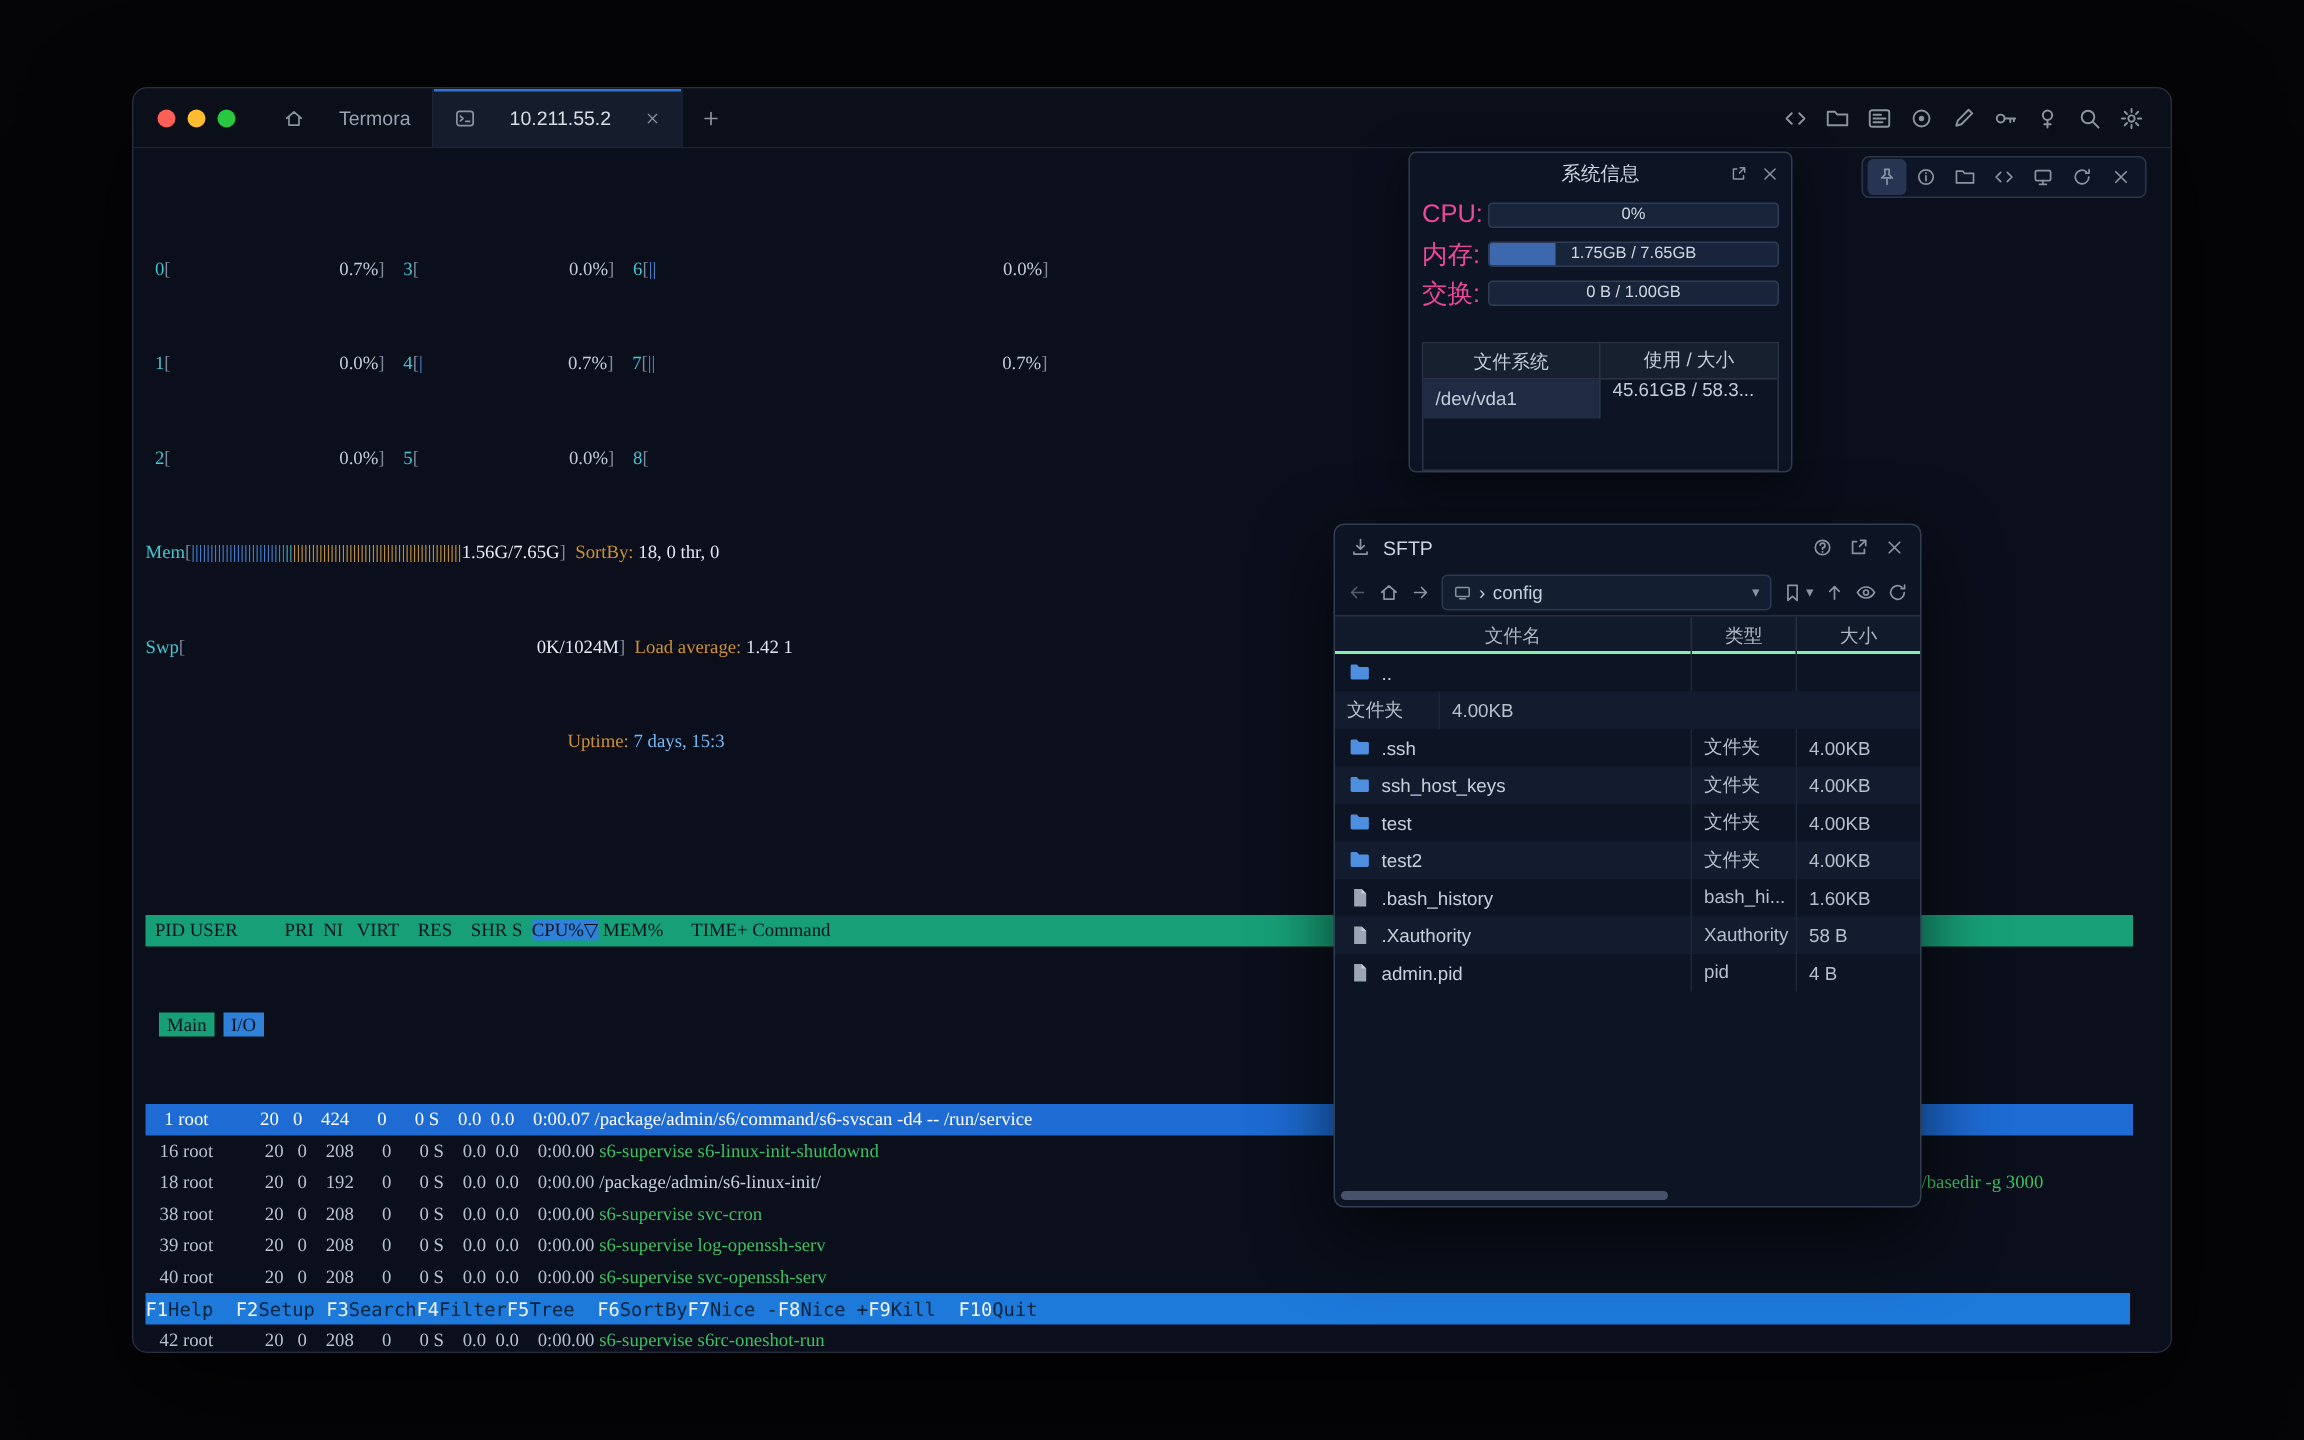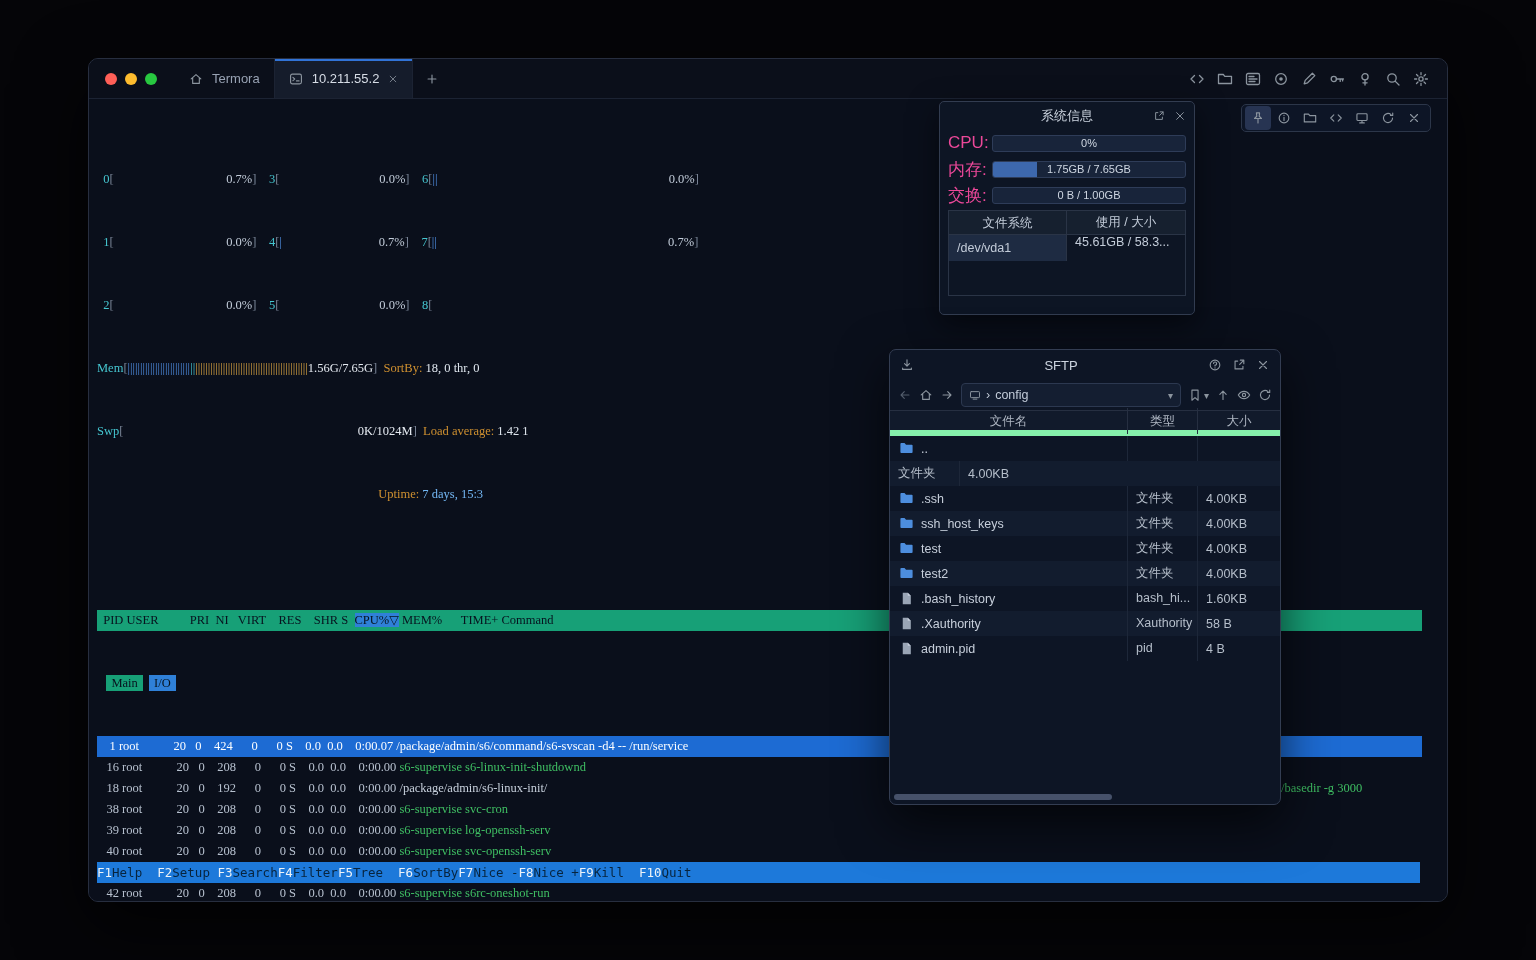--- a/index.html
+++ b/index.html
@@ -5,21 +5,21 @@
   *{margin:0;padding:0;box-sizing:border-box}
   html,body{width:1536px;height:960px;background:#050508;overflow:hidden;
     font-family:"Liberation Sans","DejaVu Sans",sans-serif}
   .window{position:absolute;left:88px;top:58px;width:1360px;height:844px;
     background:#0c111d;border:1px solid #272e3f;border-radius:10px;
     box-shadow:0 24px 70px rgba(0,0,0,.7);overflow:hidden}
   
   .tabbar{height:40px;background:#0b0f1a;border-bottom:1px solid #1c2333;display:flex;align-items:stretch}
   .lights{display:flex;align-items:center;gap:8px;padding:0 18px 0 16px}
   .light{width:12px;height:12px;border-radius:50%;display:inline-block}
-  .tab{display:flex;align-items:center;gap:9px;padding:0 14px;font-size:13px;color:#98a2b3;cursor:default}
+  .tab{display:flex;align-items:center;gap:23px;padding:0 14px;font-size:13px;color:#98a2b3;cursor:default}
   .tab.active{background:#151c2b;color:#d7dde6;border-left:1px solid #1c2333;border-right:1px solid #1c2333;
     box-shadow:inset 0 2px 0 #3173d6}
   .newtab{display:flex;align-items:center;padding:0 12px;color:#98a2b3}
   .chrome-icons{margin-left:auto;display:flex;align-items:center;gap:12px;padding-right:18px}
   
   .icn{width:16px;height:16px;stroke:#8b949e;fill:none;stroke-width:1.3;stroke-linecap:round;stroke-linejoin:round}
   .icn14{width:14px;height:14px}
   .icn12{width:12px;height:12px}
   .icn10{width:10px;height:10px}
   .dim{stroke:#525c6b}
@@ -51,47 +51,47 @@
   .si-title{height:28px;display:flex;align-items:center;justify-content:center;position:relative;
     color:#ccd4df;font-size:13px}
   .si-title-icons{position:absolute;right:8px;top:0;height:28px;display:flex;align-items:center;gap:9px}
   .si-row{height:26px;display:flex;align-items:center;padding:0 8px}
   .si-label{width:44px;font-size:17px;color:#ec4899}
   .si-bar{flex:1;height:17px;background:#18243a;border:1px solid #2e3c58;border-radius:3px;
     position:relative;overflow:hidden}
   .si-fill{position:absolute;left:0;top:0;bottom:0;background:#3d68ad}
   .si-text{position:absolute;left:0;right:0;top:0;bottom:0;text-align:center;font-size:11px;
     line-height:15px;color:#cfd7e2}
-  .fs-box{margin:2px 8px 0;border:1px solid #2a3446;height:86px;font-size:12.5px}
+  .fs-box{margin:20px 8px 0;border:1px solid #2a3446;height:86px;font-size:12.5px}
   .fs-head{height:24px;display:flex;align-items:center;background:#16202f;border-bottom:1px solid #2a3446;color:#c3ccd9}
   .fs-h1{width:118px;text-align:center;border-right:1px solid #2a3446;height:24px;line-height:24px}
   .fs-h2{flex:1;text-align:center}
   .fs-row{height:26px;display:flex;align-items:flex-start;color:#c3ccd9}
   .fs-c1{width:118px;height:26px;line-height:26px;padding-left:8px;background:#1e2b42;border-right:1px solid #2a3446}
   .fs-c2{flex:1;padding-left:8px}
   
   .minibar{position:absolute;left:1152px;top:45px;height:28px;display:flex;align-items:center;
     padding:0 3px;background:#0d1526;border:1px solid #2c3649;border-radius:5px;z-index:40}
   .mb-item{width:26px;height:24px;display:flex;align-items:center;justify-content:center;border-radius:4px}
   .mb-item.active{background:#273452}
   
   .sftp{position:absolute;left:800px;top:290px;width:392px;height:456px;background:#0d1525;
     border:1px solid #333d52;border-radius:7px;box-shadow:0 18px 50px rgba(0,0,0,.65);
     z-index:30;display:flex;flex-direction:column;overflow:hidden}
   .sf-title{height:30px;display:flex;align-items:center;padding:0 10px;gap:8px;color:#ccd4df;font-size:13px}
-  .sf-title-text{flex:1;text-align:center}
+  .sf-title-text{flex:1;text-align:left}
   .sf-title-icons{display:flex;align-items:center;gap:10px}
   .sf-toolbar{height:30px;display:flex;align-items:center;gap:7px;padding:0 8px}
   .sf-path{flex:1;height:24px;background:#141e31;border:1px solid #2c3850;border-radius:4px;
     display:flex;align-items:center;gap:5px;padding:0 7px;color:#c3ccd9;font-size:12.5px}
   .sf-path .spacer{flex:1}
   .caret{color:#8b949e;font-size:10px}
   .sf-bm{display:flex;align-items:center;gap:2px}
-  .sf-head{height:26px;display:flex;align-items:center;background:#111a2b;
-    border-top:1px solid #262f41;border-bottom:6px solid #86efac;color:#aeb6c2;font-size:12.5px}
+  .sf-head{height:26px;display:flex;align-items:flex-start;background:#111a2b;
+    border-top:1px solid #262f41;border-bottom:2px solid #86efac;color:#aeb6c2;font-size:12.5px}
   .sf-h{text-align:center}
   .sf-hname{flex:1;border-right:1px solid #262f41;line-height:26px}
   .sf-htype{width:70px;border-right:1px solid #262f41;line-height:26px}
   .sf-hsize{width:82px;line-height:26px}
   #sf-rows{flex:1;overflow:hidden}
   .sf-row{height:25px;display:flex;align-items:center;font-size:12.5px;color:#c7cfdb}
   .sf-row.alt{background:#121c2e}
   .sf-cname{flex:1;display:flex;align-items:center;gap:7px;padding-left:9px;height:25px;border-right:1px solid #1d2739}
   .sf-ctype{width:70px;padding-left:8px;height:25px;line-height:25px;border-right:1px solid #1d2739;color:#b6bfcb}
   .sf-csize{width:82px;padding-left:8px;color:#b6bfcb}

